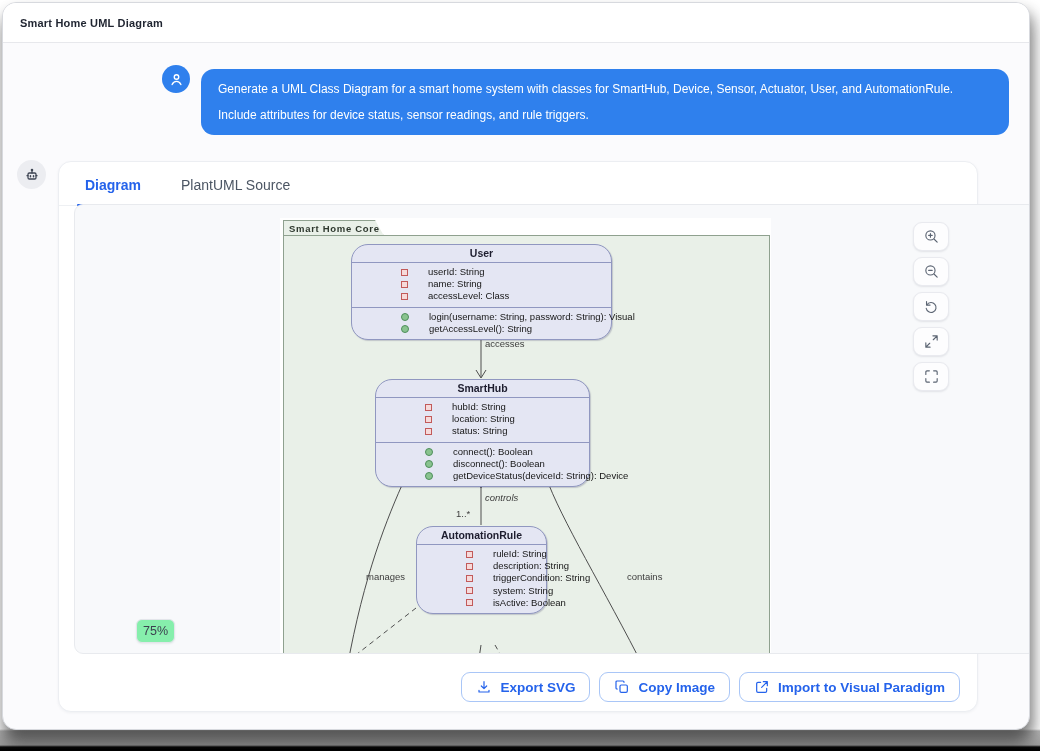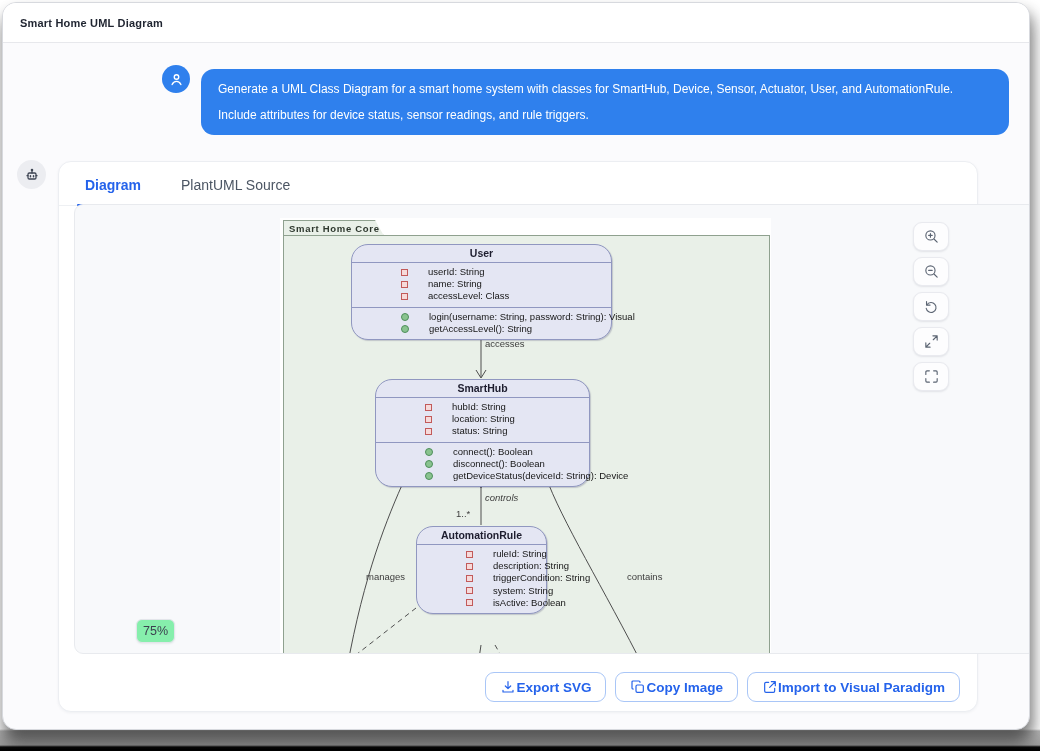--- a/index.html
+++ b/index.html
@@ -83,21 +83,21 @@
   .zoom-badge {
     position:absolute; left:13px; top:414px; min-width:38px; height:24px; padding:0 6px;
     background:#86efac; border:1px solid #e3e5ea; border-radius:6px; box-shadow:0 1px 2px rgba(25,35,60,.08);
     font-size:12.5px; color:#3c4250; display:flex; align-items:center; justify-content:center;margin-left:48px;
   }
 
   
   .footer { position:absolute; left:15px; right:17px; top:510px; display:flex; justify-content:flex-end; gap:9px; }
   .abtn {
     height:30px; padding:0 14px; background:#fff; border:1px solid #a9c6f7; border-radius:9px;
-    color:#2563EB; font-size:13.5px; font-weight:600; display:flex; align-items:center; gap:0; cursor:pointer;
+    color:#2563EB; font-size:13.5px; font-weight:600; display:flex; align-items:center; gap:8px; cursor:pointer;
   }
   .abtn svg { stroke:#2563EB; fill:none; stroke-width:1.8; stroke-linecap:round; stroke-linejoin:round; }
 </style>
 </head>
 <body>
 
 <div class="window">
 
   <div class="titlebar">
     <h1>Smart Home UML Diagram</h1>

